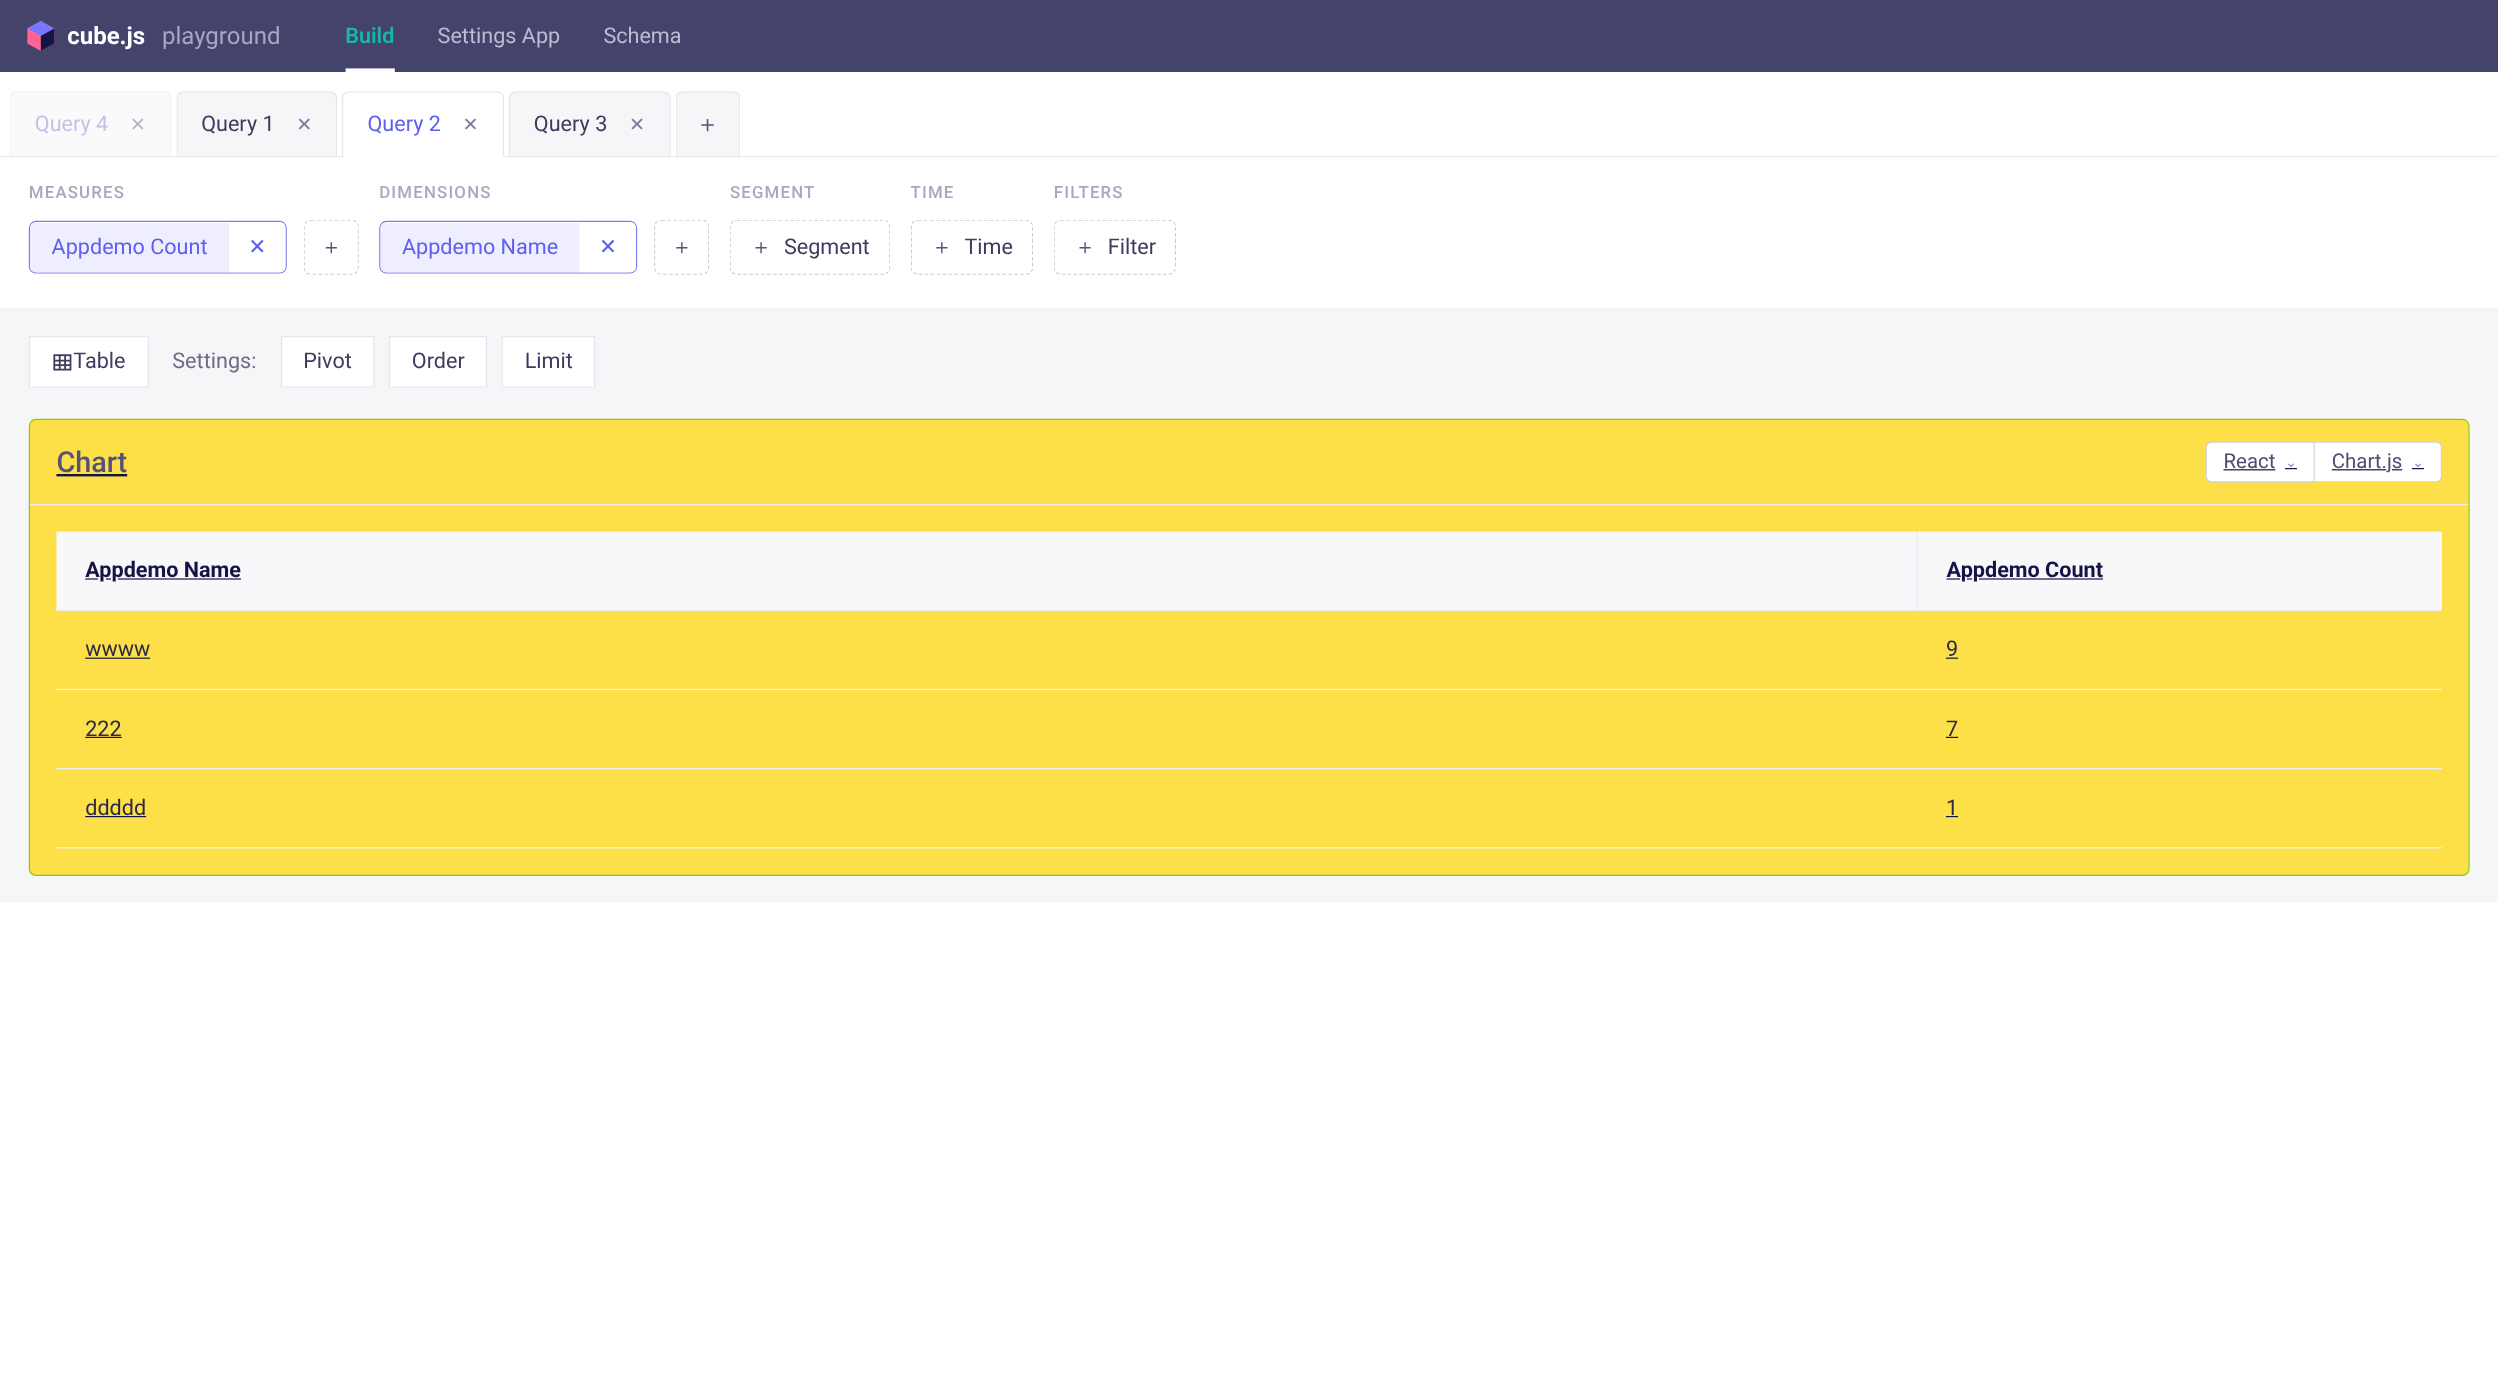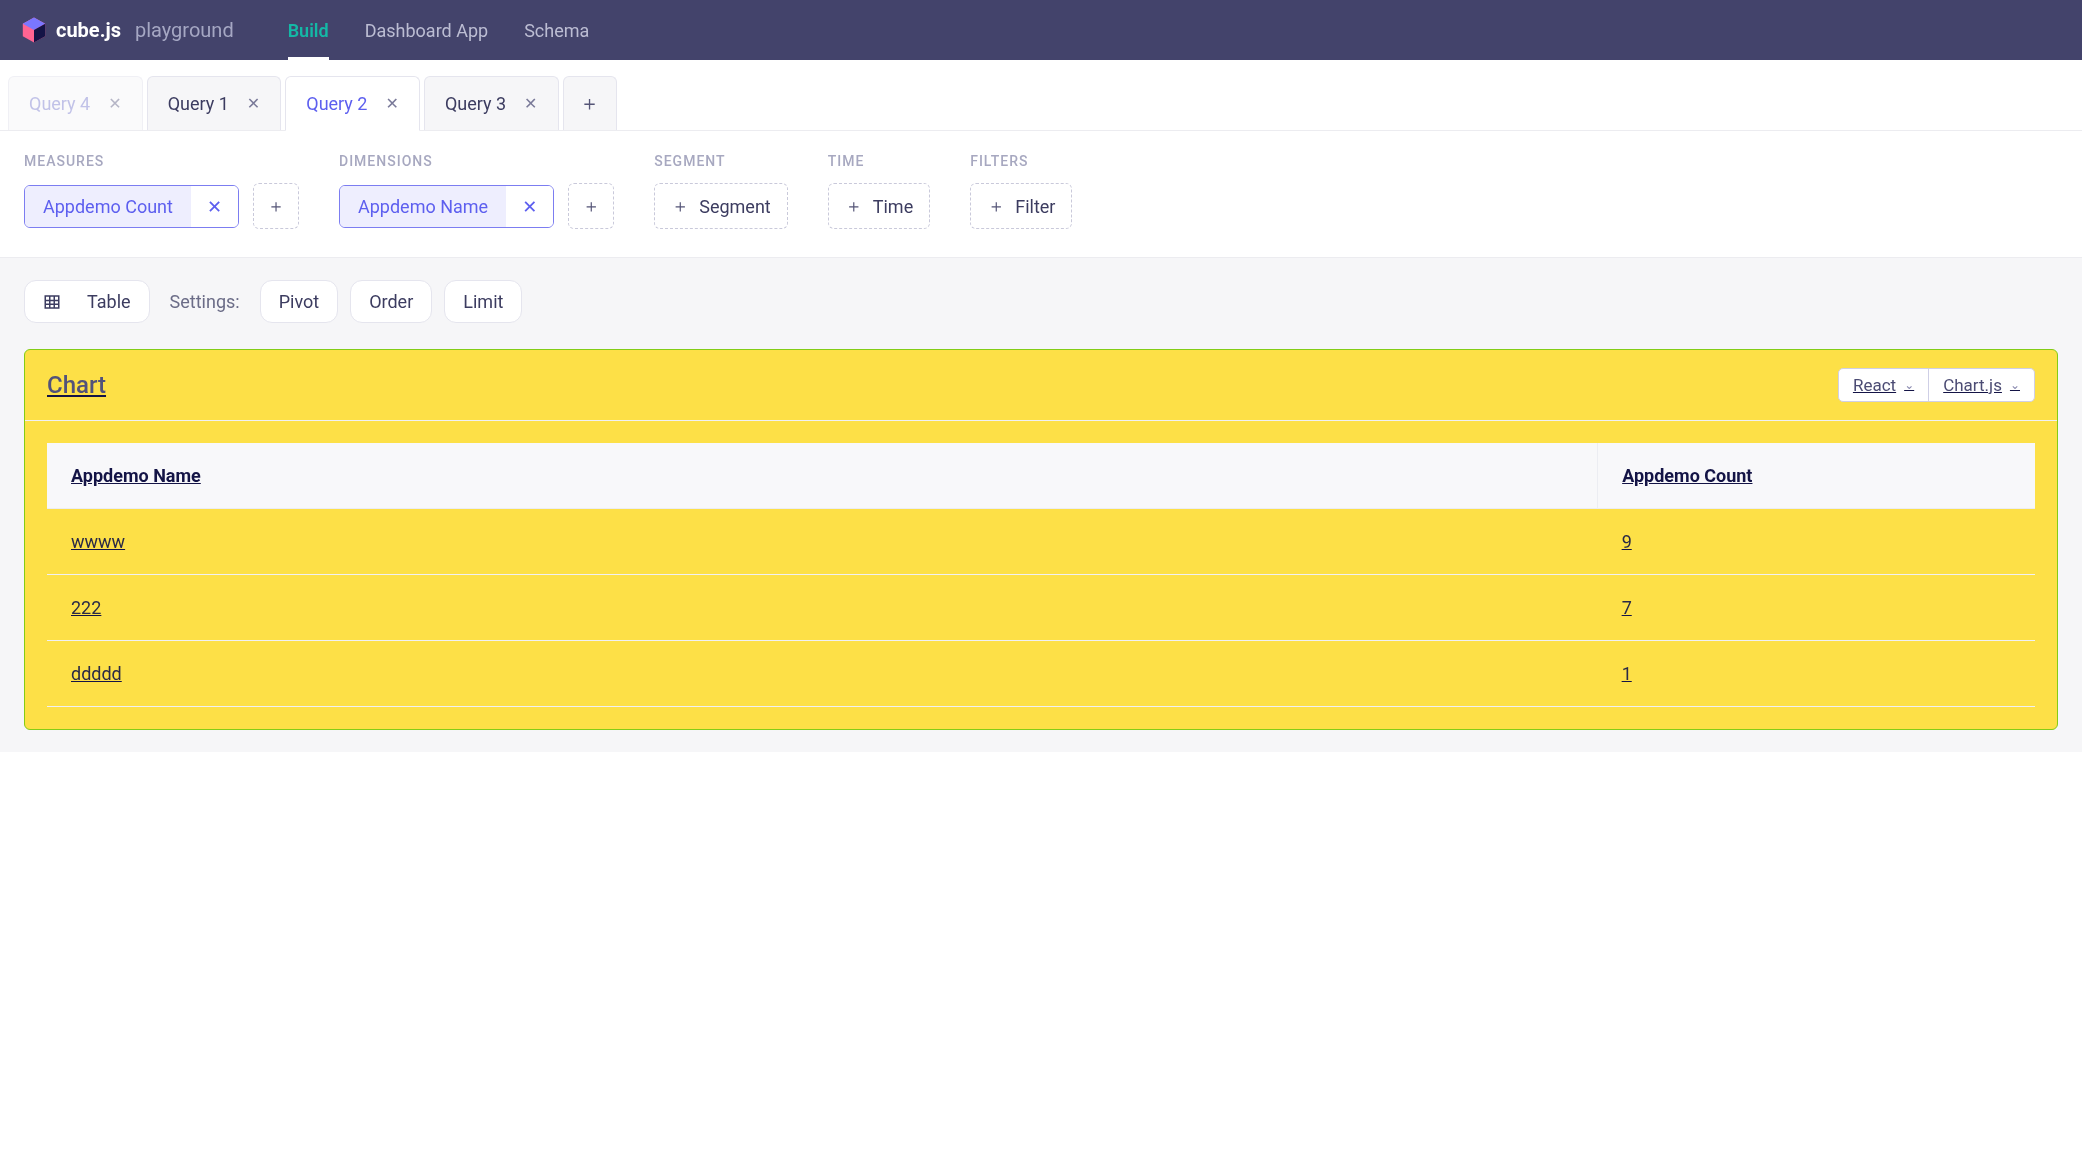--- a/index.html
+++ b/index.html
@@ -116,21 +116,21 @@
     border-radius: 6px 6px 0 0;
     font-size: 20px;
     color: #555577;
     cursor: pointer;
   }
 
   
   .builder {
     display: flex;
     padding: 22px 24px 28px 24px;
-    gap: 40px;
+    gap: 17px;
     border-bottom: 1px solid #ececf0;
   }
   .builder-group { display: flex; flex-direction: column; gap: 14px; }
   .builder-label {
     font-size: 14px;
     letter-spacing: 1px;
     color: #a7a8c0;
     font-weight: 500;
   }
   .chips { display: flex; gap: 14px; align-items: center; }
@@ -177,28 +177,28 @@
     padding: 22px 24px;
   }
   .settings-row {
     display: flex;
     align-items: center;
     gap: 12px;
   }
   .btn {
     background: #fff;
     border: 1px solid #e5e5ee;
-    border-radius: 12px;
+    border-radius: 0;
     padding: 10px 18px;
     font-size: 18px;
     color: #3c3c60;
     cursor: pointer;
     display: flex;
     align-items: center;
-    gap: 26px;
+    gap: 0;
   }
   .settings-label {
     font-size: 18px;
     color: #6b6c87;
     padding: 0 8px;
   }
   .table-icon { width: 18px; height: 18px; }
 
   
   .chart-card {
@@ -273,21 +273,21 @@
       <polygon points="20,20 36,11 36,29 20,38" fill="#141446"></polygon>
     </svg>
     <span class="logo-text">cube.js</span>
     <span class="logo-sub">playground</span>
   </div>
   <div class="nav-items">
     <div class="nav-item active">
       <span>Build</span>
     </div>
     <div class="nav-item">
-      <span>Dashboard App</span>
+      <span>Settings App</span>
     </div>
     <div class="nav-item">
       <span>Schema</span>
     </div>
   </div>
 </div>
 
 <div class="query-tabs">
   <div class="query-tab dragging">
     <span>Query 4</span>

